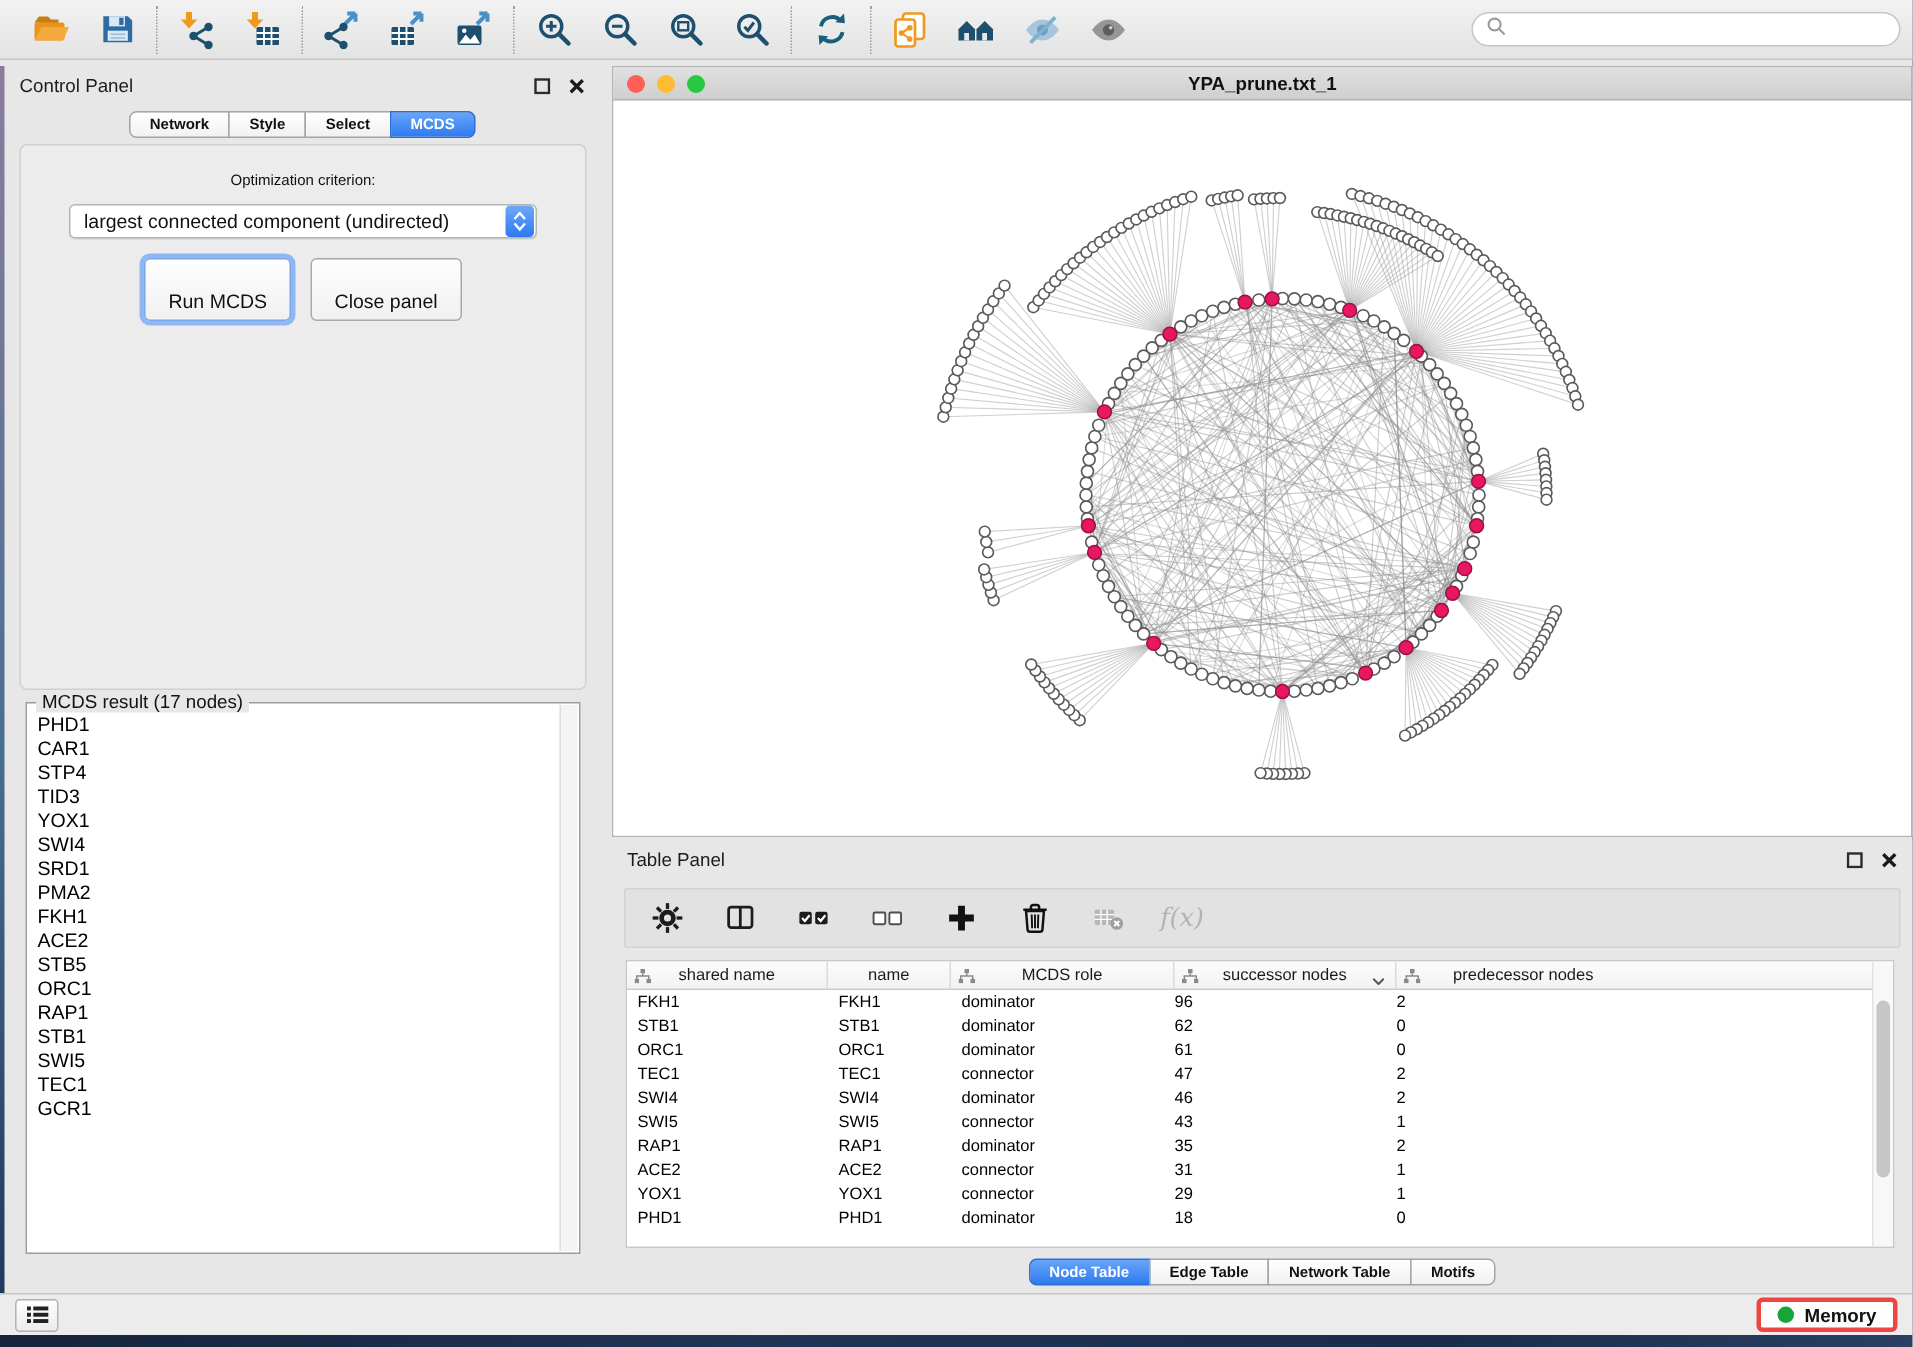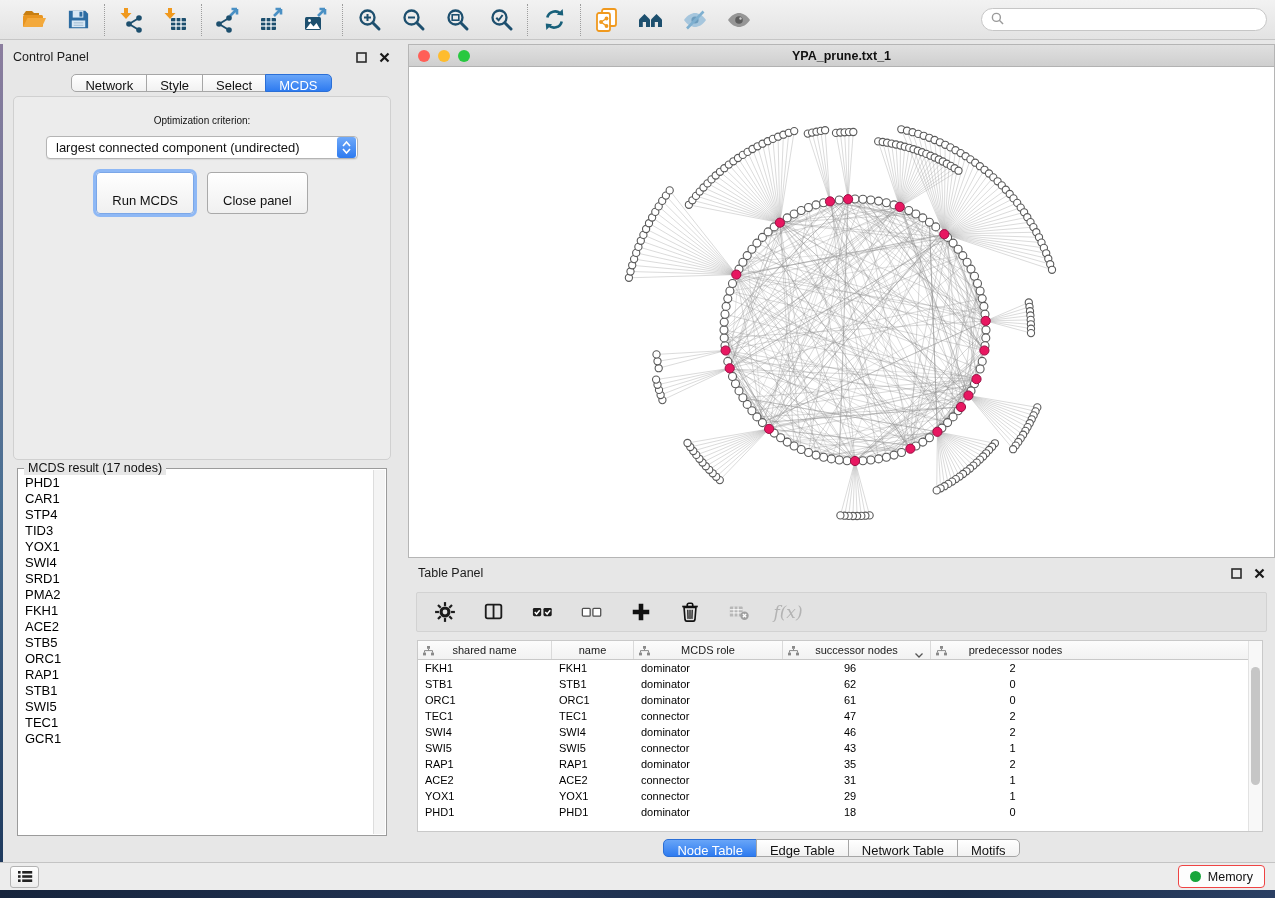--- a/index.html
+++ b/index.html
@@ -15,21 +15,21 @@
   .tbi { width:28px; height:28px; display:flex; align-items:center; justify-content:center; cursor:pointer; }
   .search { margin-left:auto; width:286px; height:23px; border:1px solid #c6c6c6; border-radius:12px; background:#fff; display:flex; align-items:center; gap:6px; padding:0 9px; }
   .search input { border:none; outline:none; flex:1; font-size:12px; background:transparent; font-family:"Liberation Sans",sans-serif; }
 
   
   .cp { position:absolute; left:3px; top:44px; width:397px; height:818px; background:#e7e7e7; }
   .panel-header { height:26px; display:flex; align-items:center; padding:0 10px; font-size:12.5px; color:#1c1c1c; }
   .win-btns { margin-left:auto; display:flex; gap:12px; align-items:center; }
   .win-btns svg { display:block; cursor:pointer; }
   .cp-tabs { position:absolute; left:0; right:0; top:30px; display:flex; justify-content:center; }
-  .seg { font-family:"Liberation Sans",sans-serif; font-size:13px; color:#111; padding:3px 13px; background:linear-gradient(#ffffff,#f1f1f1); border:1px solid #a6a6a6; margin-left:-1px; cursor:pointer; height:18px; }
+  .seg { font-family:"Liberation Sans",sans-serif; font-size:10px; color:#111; padding:3px 13px; background:linear-gradient(#ffffff,#f1f1f1); border:1px solid #a6a6a6; margin-left:-1px; cursor:pointer; height:18px;font-weight:bold; }
   .seg.first { border-radius:5px 0 0 5px; margin-left:0; }
   .seg.last { border-radius:0 5px 5px 0; }
   .seg.sel { background:linear-gradient(#68a5f8,#2e7bf0); color:#fff; border-color:#2b6fd6; }
   .cp-box { position:absolute; left:10px; top:52px; width:378px; height:364px; background:#ececec; border:1px solid #d0d0d0; border-radius:5px; }
   .opt-label { text-align:center; font-size:10px; color:#111; margin-top:18px; }
   .select-row { display:flex; justify-content:center; margin-top:10px; }
   .select { width:312px; height:23px; background:#fff; border:1px solid #b4b4b4; border-radius:4px; display:flex; align-items:center; position:relative; cursor:pointer; box-shadow:0 1px 1px rgba(0,0,0,.08); }
   .select .val { flex:1; font-size:13px; color:#111; padding-left:9px; white-space:nowrap; }
   .select .stepper { width:19px; height:21px; margin-right:1px; border-radius:3px; background:linear-gradient(#6fa9f9,#2d7af0); display:flex; flex-direction:column; align-items:center; justify-content:center; gap:1px; }
   .btn-row { display:flex; justify-content:center; gap:13px; margin-top:13px; }
@@ -56,31 +56,31 @@
   .tpi.disabled { cursor:default; }
   .fx { font-family:"DejaVu Serif", serif; font-style:italic; font-size:17px; color:#b3b3b3; }
   .tp-table { position:absolute; left:9px; right:12px; top:80px; bottom:30px; background:#fff; border:1px solid #c9c9c9; overflow:hidden; }
   .thead { display:flex; height:19px; background:linear-gradient(#fcfcfc,#f2f2f2); border-bottom:1px solid #c9c9c9; }
   .th { position:relative; display:flex; align-items:center; justify-content:center; font-size:11px; color:#1a1a1a; border-right:1px solid #dadada; cursor:pointer; }
   .th .hicon { position:absolute; left:5px; top:5px; }
   .th .sort { position:absolute; right:7px; top:7px; }
   .tbody .tr { display:flex; height:16px; align-items:center; cursor:default; }
   .td { font-size:11px; color:#000; white-space:nowrap; overflow:hidden; }
   .td.l { padding-left:7px; text-align:left; }
-  .td.r { text-align:center; }
+  .td.r { text-align:left; }
   .c0{width:134px}.c1{width:82px}.c2{width:149px}.c3{width:148px}.c4{width:169px}
   .td.c3{padding-right:14px}.td.c4{padding-right:6px}
   .tp-scroll { position:absolute; right:0; top:0; bottom:0; width:14px; background:#f8f8f8; border-left:1px solid #e2e2e2; }
   .tp-thumb { position:absolute; left:2px; right:2px; top:26px; height:118px; border-radius:5px; background:#c6c6c6; cursor:grab; }
   .tp-tabs { position:absolute; left:0; right:0; bottom:5px; display:flex; justify-content:center; }
 
   
   .status { position:absolute; left:0; right:0; top:862px; height:28px; background:#ececec; border-top:1px solid #c4c4c4; display:flex; align-items:center; padding:0 10px; }
   .list-btn { width:29px; height:22px; border:1px solid #b3b3b3; border-radius:3px; background:linear-gradient(#fefefe,#ececec); display:flex; align-items:center; justify-content:center; cursor:pointer; }
-  .memory-btn { margin-left:auto; height:23px; border:1px solid #ef4444; border-radius:4px; background:#fdfdfd; display:flex; align-items:center; gap:7px; padding:0 11px; font-size:12.5px; color:#111; cursor:pointer; }
+  .memory-btn { margin-left:auto; height:23px; border:3px solid #ef4444; border-radius:4px; background:#fdfdfd; display:flex; align-items:center; gap:7px; padding:0 11px; font-size:12.5px; color:#111; cursor:pointer;font-weight:bold; }
   .memory-dot { width:11px; height:11px; border-radius:50%; background:#17a53b; }
 </style>
 </head>
 <body>
 
 <div class="app">
 
   <div class="toolbar">
     <div class="tb-group">
       <span class="tbi">

